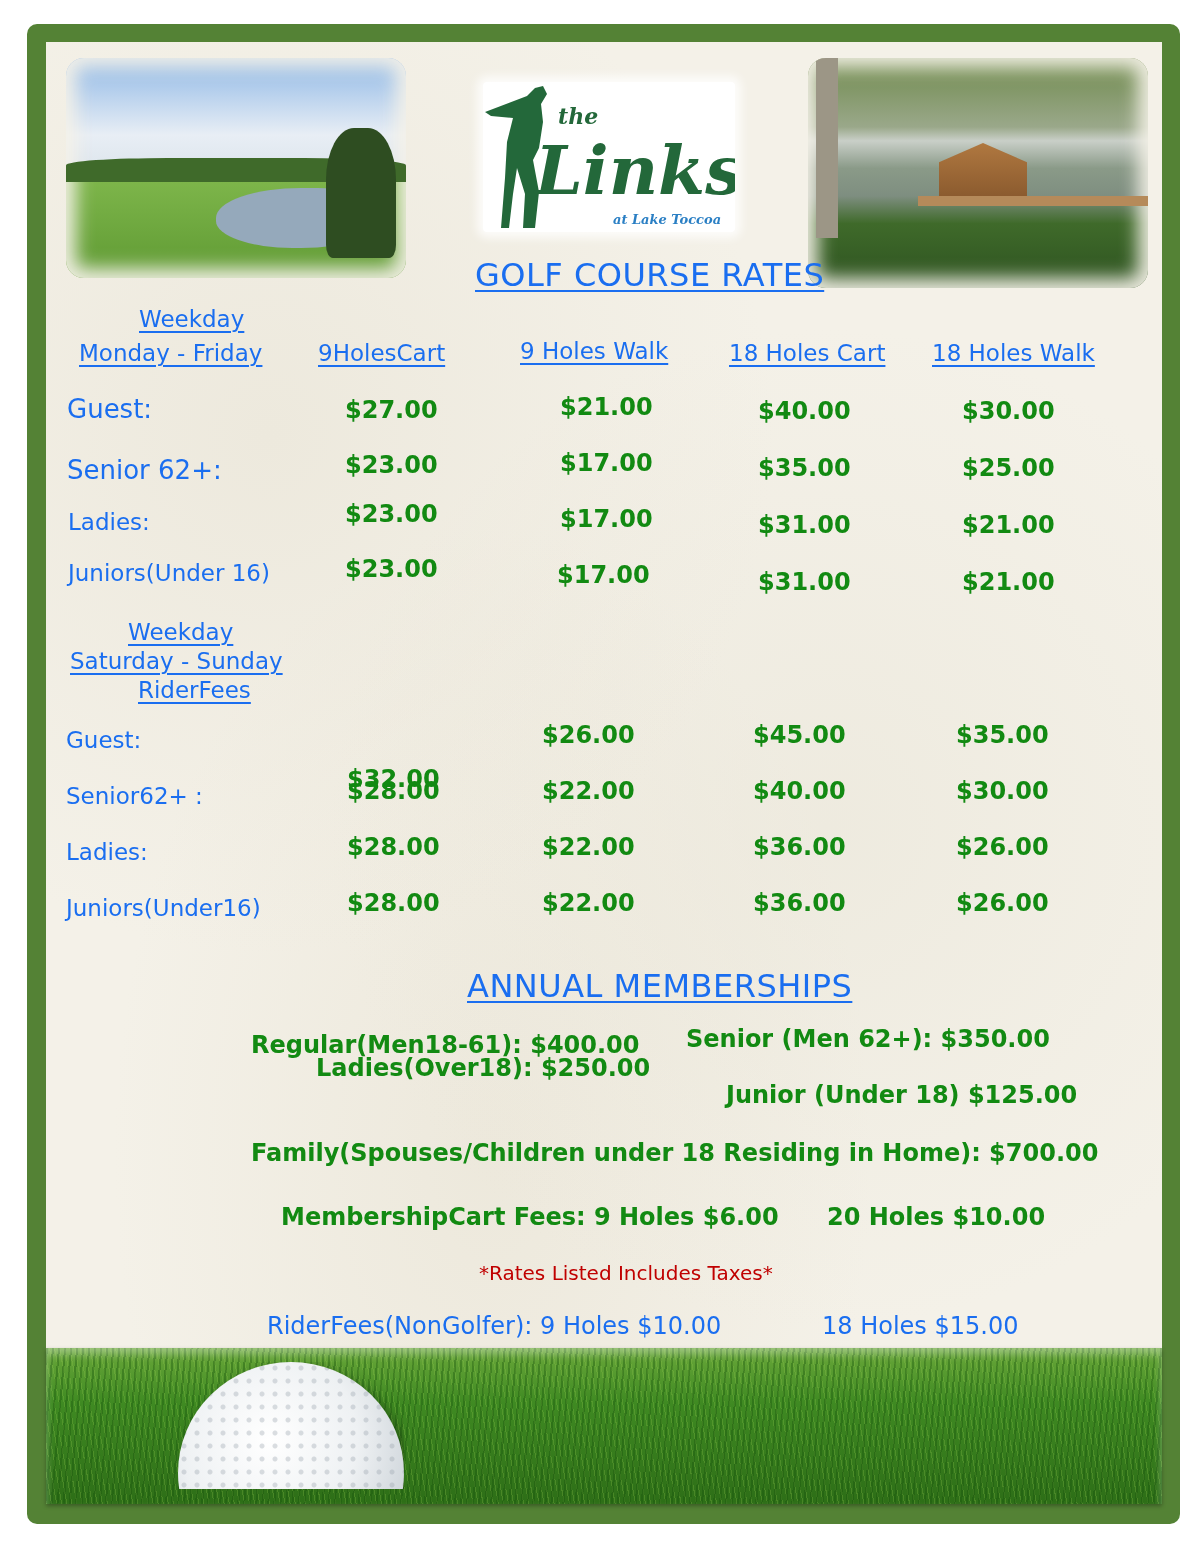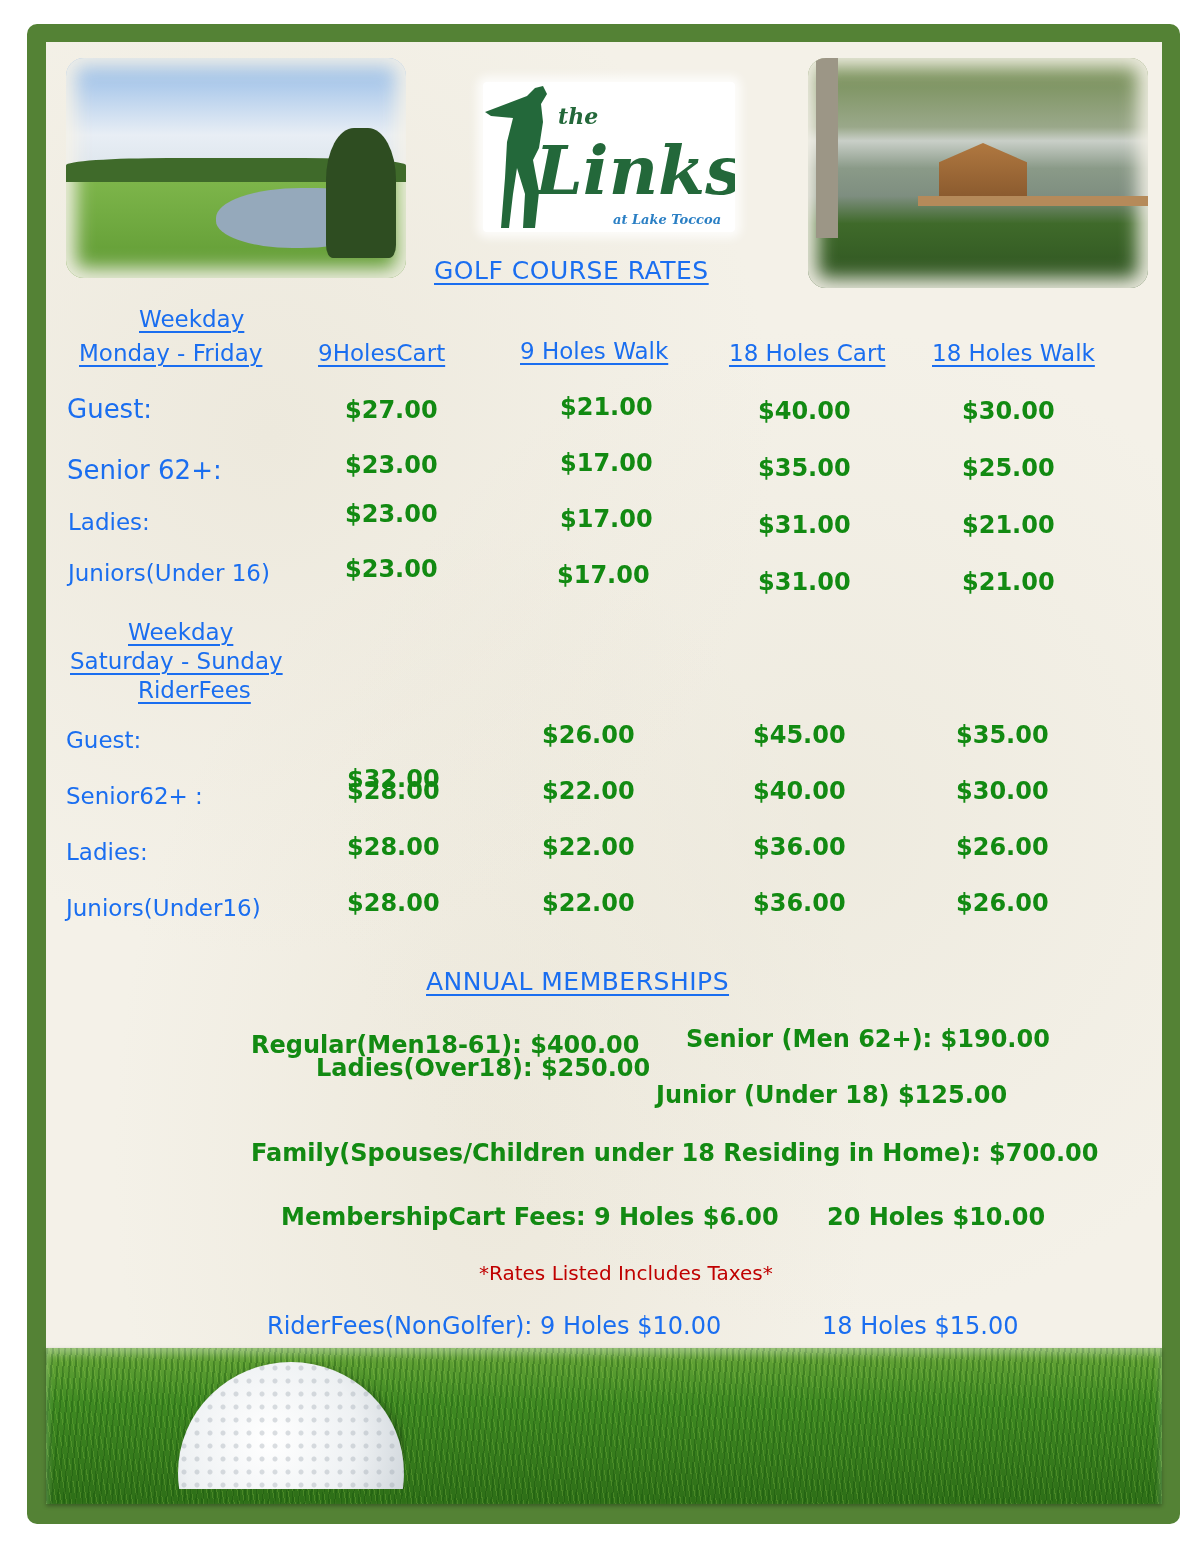--- a/index.html
+++ b/index.html
@@ -81,21 +81,21 @@
     box-shadow: 0 0 10px 6px rgba(255,255,255,0.8);
   }
   .logo svg { position: absolute; left: 0; top: 0; }
 
   .text { position: absolute; white-space: nowrap; font-family: "DejaVu Sans", sans-serif; }
   .blue { color: #1a6ef0; }
   .green { color: #128a12; font-weight: bold; }
   .red { color: #c00000; }
   .ul { text-decoration: underline; text-decoration-thickness: 2px; text-underline-offset: 4px; }
 
-  .title { font-size: 25px; letter-spacing: 0.5px; }
+  .title { font-size: 32px; letter-spacing: 0.5px; margin-left: 41px; }
   .hdr { font-size: 23px; }
   .lbl-lg { font-size: 26px; }
   .lbl-sm { font-size: 23px; }
   .price { font-size: 24px; }
   .mem { font-size: 24px; }
 </style>
 </head>
 <body>
 
 <div class="frame"></div>
@@ -179,23 +179,23 @@
 
 <div class="text blue lbl-sm" style="left:66px; top:895px;">Juniors(Under16)</div>
 <div class="text green price" style="left:347px; top:889px;">$28.00</div>
 <div class="text green price" style="left:542px; top:889px;">$22.00</div>
 <div class="text green price" style="left:753px; top:889px;">$36.00</div>
 <div class="text green price" style="left:956px; top:889px;">$26.00</div>
 
 <div class="text blue ul title" style="left:426px; top:967px;">ANNUAL MEMBERSHIPS</div>
 
 <div class="text green mem" style="left:251px; top:1031px;">Regular(Men18-61): $400.00</div>
-<div class="text green mem" style="left:686px; top:1025px;">Senior (Men 62+): $190.00</div>
+<div class="text green mem" style="left:686px; top:1025px;">Senior (Men 62+): $350.00</div>
 <div class="text green mem" style="left:316px; top:1054px;">Ladies(Over18): $250.00</div>
-<div class="text green mem" style="left:656px; top:1081px;">Junior (Under 18) $125.00</div>
+<div class="text green mem" style="left:726px; top:1081px;">Junior (Under 18) $125.00</div>
 <div class="text green mem" style="left:251px; top:1139px;">Family(Spouses/Children under 18 Residing in Home): $700.00</div>
 <div class="text green mem" style="left:281px; top:1203px;">MembershipCart Fees: 9 Holes $6.00</div>
 <div class="text green mem" style="left:827px; top:1203px;">20 Holes $10.00</div>
 <div class="text red" style="left:479px; top:1261px; font-size:20px;">*Rates Listed Includes Taxes*</div>
 <div class="text blue mem" style="left:255px; top:1312px;margin-left:12px;">RiderFees(NonGolfer): 9 Holes $10.00</div>
 <div class="text blue mem" style="left:822px; top:1312px;">18 Holes $15.00</div>
 
 <div class="grass"></div>
 <div class="golf-ball"></div>
 

